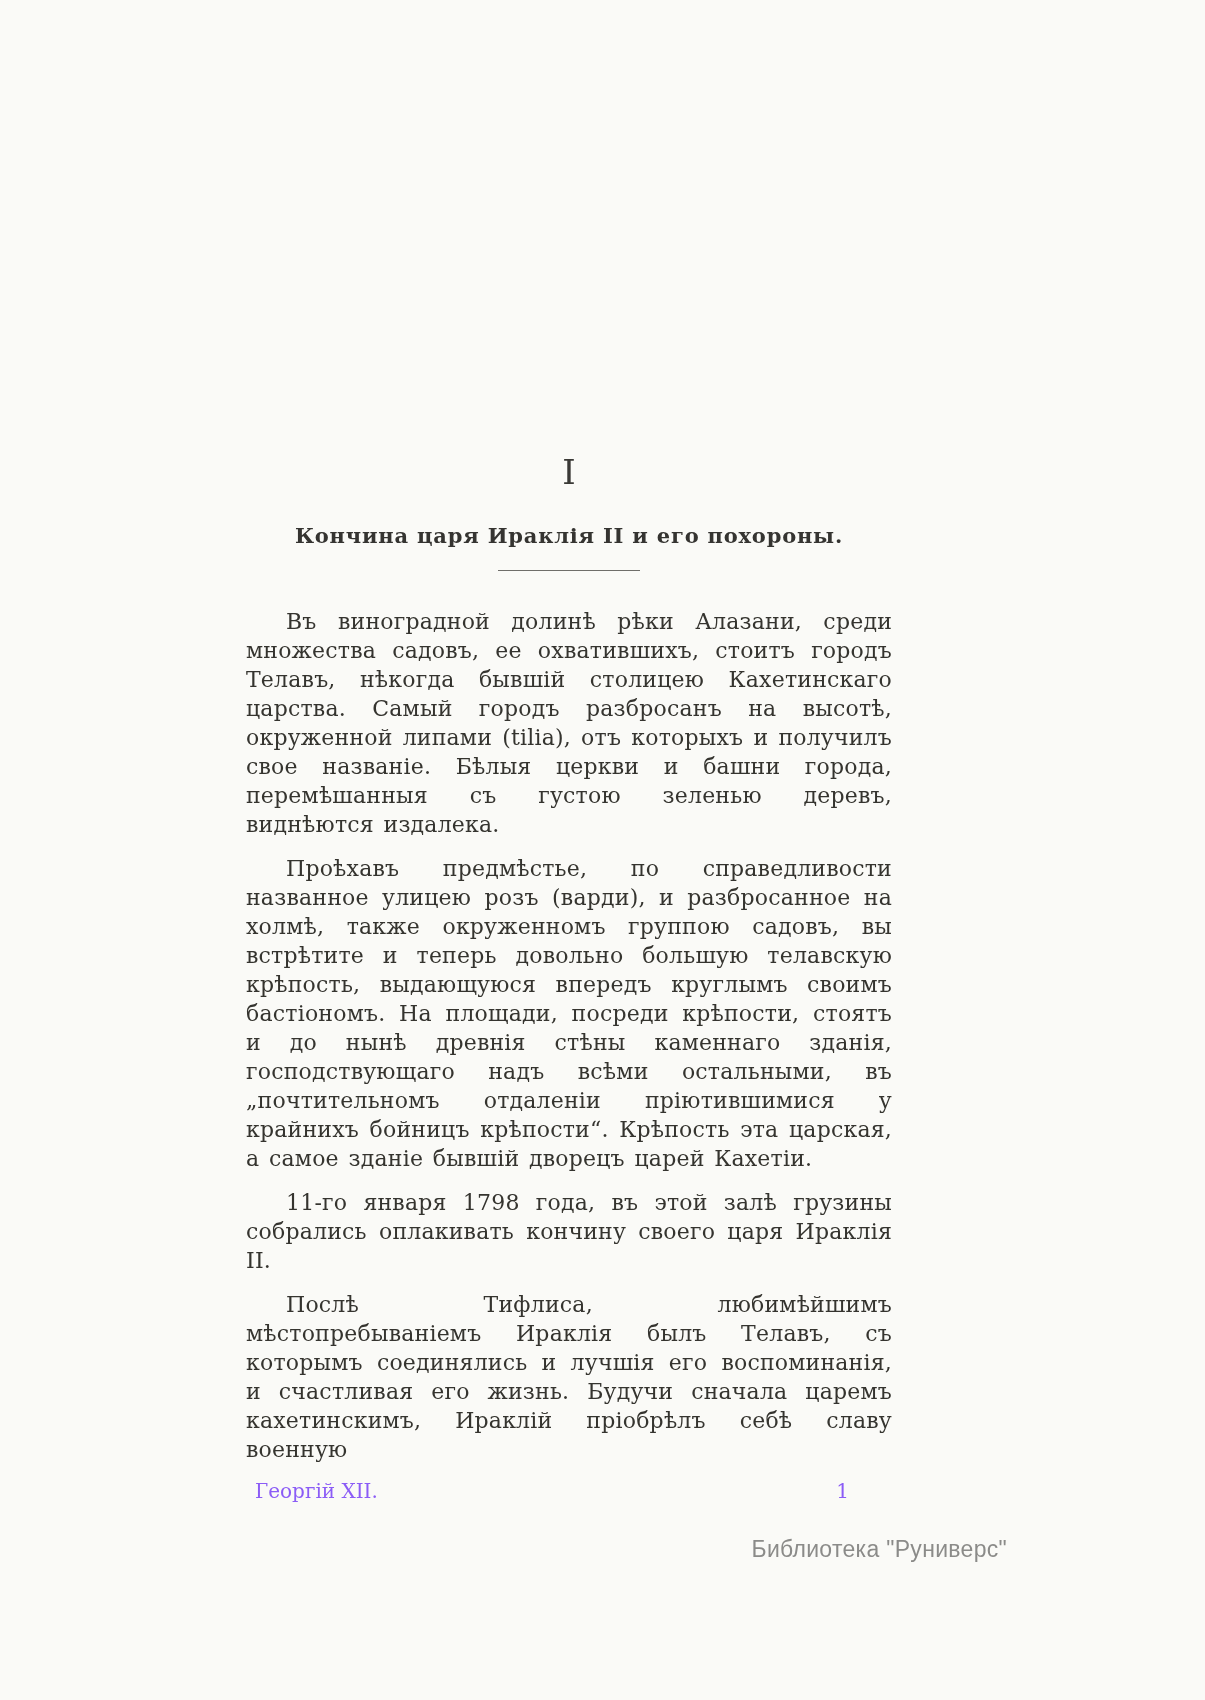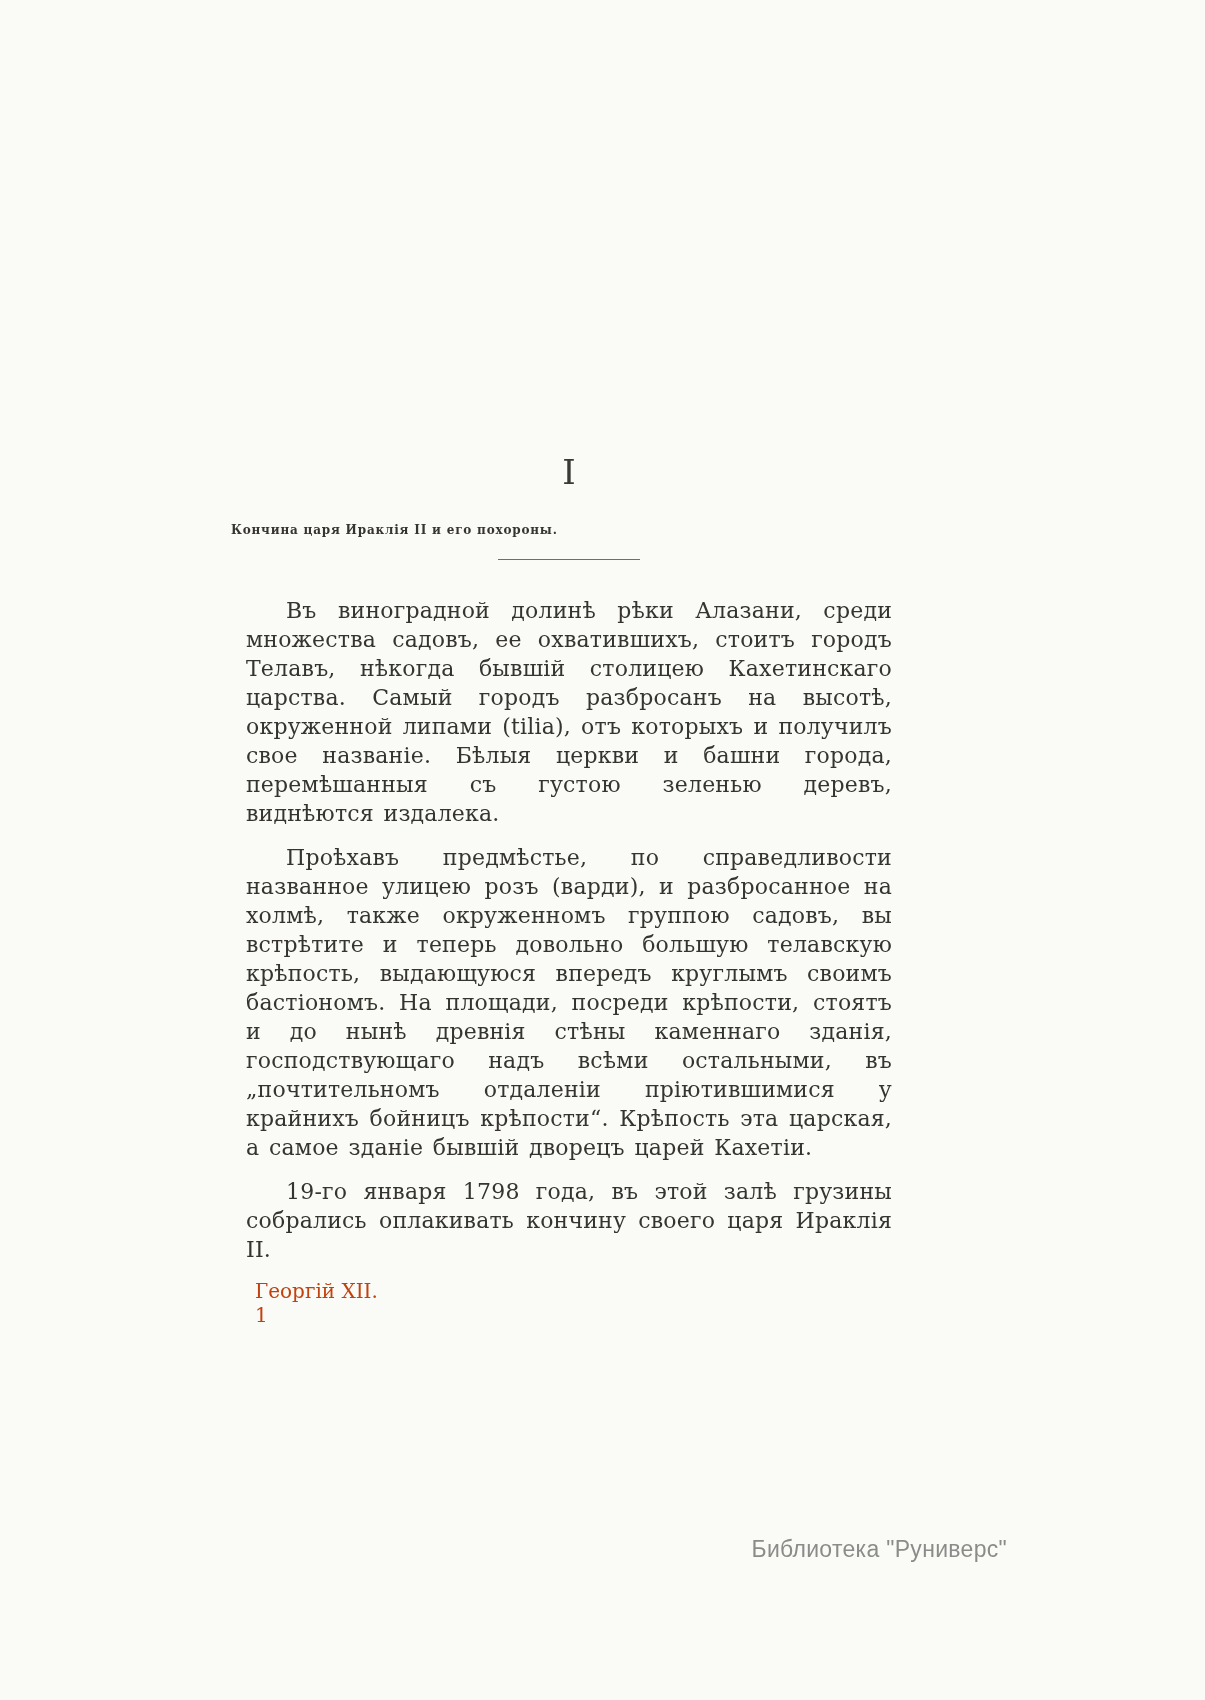--- a/index.html
+++ b/index.html
@@ -22,22 +22,23 @@
     width: 676px;
   }
   .chapter-number {
     text-align: center;
     font-size: 34px;
     line-height: 1;
     color: #3a3936;
     margin-bottom: 34px;
   }
   .chapter-title {
+    text-align: center;
     font-weight: bold;
-    font-size: 12px;
+    font-size: 21px;
     letter-spacing: 0.8px;
     color: #353431;
     margin-bottom: 22px;
   }
   .divider {
     width: 142px;
     height: 0;
     border-top: 1.5px solid #6f6e6a;
     margin: 0 auto 36px auto;
   }
@@ -52,22 +53,21 @@
     color: #35342f;
   }
   .footer {
     display: flex;
     justify-content: space-between;
     align-items: baseline;
     margin-top: 8px;
     padding-left: 24px;
     padding-right: 58px;
     font-size: 20px;
-    color: #c2410c;
-    flex-direction: column;
+    color: #8b5cf6;
   }
   .watermark {
     position: absolute;
     top: 1536px;
     right: 198px;
     font-family: "Liberation Sans", sans-serif;
     font-size: 23px;
     color: #8b8b89;
     letter-spacing: 0.3px;
   }
@@ -79,21 +79,22 @@
 
   <div class="chapter-number">I</div>
 
   <div class="chapter-title">Кончина царя Ираклія II и его похороны.</div>
 
   <div class="divider"></div>
 
   <div class="body-text">
     <p>Въ виноградной долинѣ рѣки Алазани, среди множества садовъ, ее охватившихъ, стоитъ городъ Телавъ, нѣкогда бывшій столицею Кахетинскаго царства. Самый городъ разбросанъ на высотѣ, окруженной липами (tilia), отъ которыхъ и получилъ свое названіе. Бѣлыя церкви и башни города, перемѣшанныя съ густою зеленью деревъ, виднѣются издалека.</p>
     <p>Проѣхавъ предмѣстье, по справедливости названное улицею розъ (варди), и разбросанное на холмѣ, также окруженномъ группою садовъ, вы встрѣтите и теперь довольно большую телавскую крѣпость, выдающуюся впередъ круглымъ своимъ бастіономъ. На площади, посреди крѣпости, стоятъ и до нынѣ древнія стѣны каменнаго зданія, господствующаго надъ всѣми остальными, въ „почтительномъ отдаленіи пріютившимися у крайнихъ бойницъ крѣпости“. Крѣпость эта царская, а самое зданіе бывшій дворецъ царей Кахетіи.</p>
-    <p>19-го января 1798 года, въ этой залѣ грузины собрались оплакивать кончину своего царя Ираклія II.</p>
+    <p>11-го января 1798 года, въ этой залѣ грузины собрались оплакивать кончину своего царя Ираклія II.</p>
+    <p>Послѣ Тифлиса, любимѣйшимъ мѣстопребываніемъ Ираклія былъ Телавъ, съ которымъ соединялись и лучшія его воспоминанія, и счастливая его жизнь. Будучи сначала царемъ кахетинскимъ, Ираклій пріобрѣлъ себѣ славу военную</p>
   </div>
 
   <div class="footer">
     <span>Георгій XII.</span>
     <span>1</span>
   </div>
 
 </div>
 
 <div class="watermark">Библиотека "Руниверс"</div>

